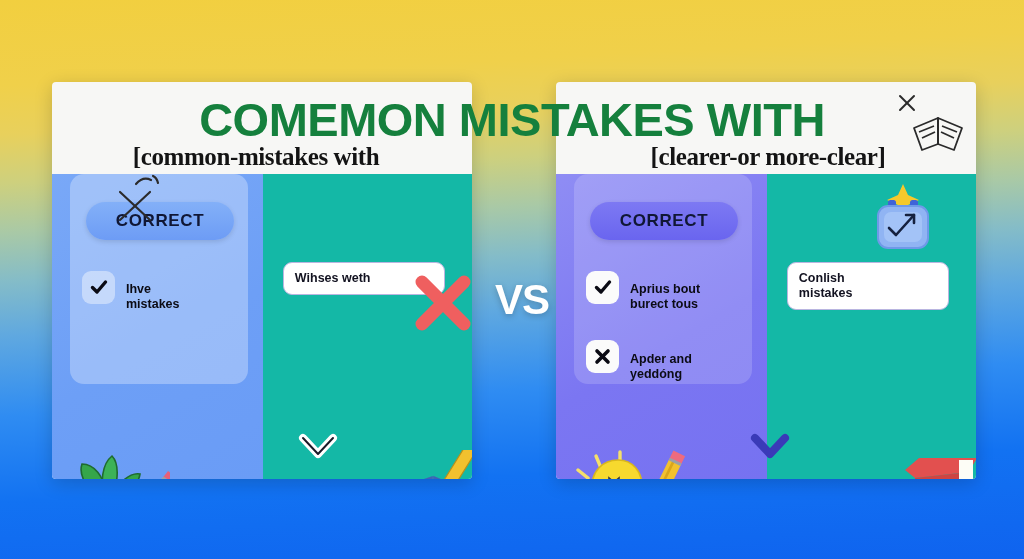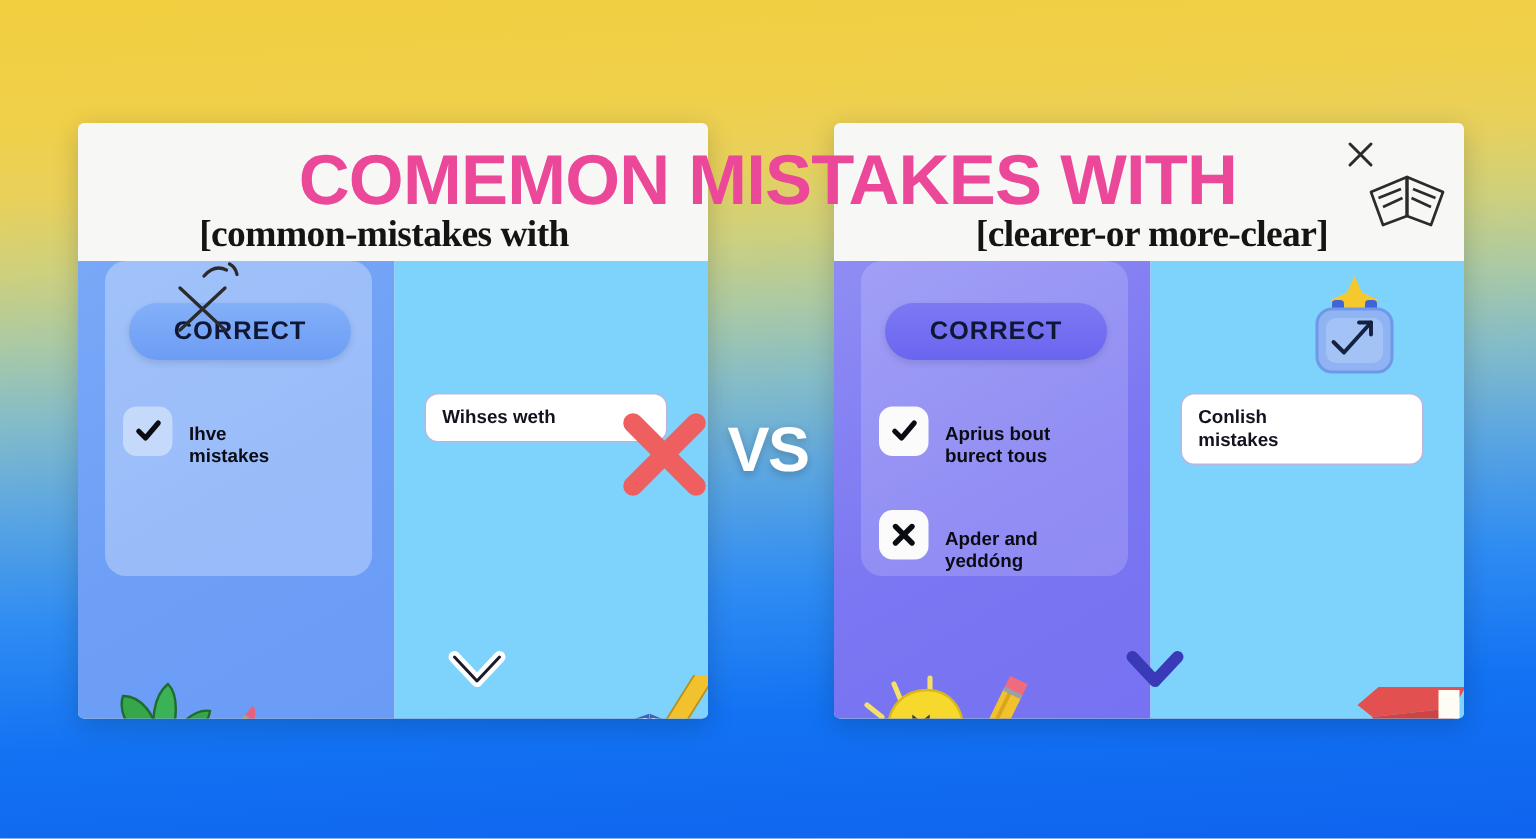--- a/index.html
+++ b/index.html
@@ -28,41 +28,41 @@
 
   
   .title-wrap {
     position:absolute; top:82px; left:0; width:1024px; height:95px;
     pointer-events:none;
   }
   .headline {
     position:absolute; top:14px; left:0; width:1024px;
     text-align:center;
     font-size:47px; font-weight:bold; letter-spacing:-0.5px;
-    color:#ec4899; line-height:1;
+    color:#15803d; line-height:1;
   }
   .subline {
     position:absolute; top:62px; left:0; width:1024px;
     text-align:center;
     font-size:25px; font-weight:bold; letter-spacing:-0.4px;
     color:#141414; line-height:1;
     display:flex; justify-content:space-around;font-family:Liberation Serif, serif;
   }
   .subline span { display:block; width:420px; }
 
   
   .panel {
     position:absolute; top:92px; left:0; width:50.2%; height:305px;
   }
   #panel-left  { background:linear-gradient(150deg,#79a8f7 0%,#6d9ff6 55%,#6a9cf6 100%); }
   #panel-right { background:linear-gradient(150deg,#8f8df4 0%,#7b76f2 55%,#7672f1 100%); }
 
   .panel-white {
     position:absolute; top:92px; right:0; width:49.8%; height:305px;
-    background:#7dd3fc;
+    background:#14b8a6;
   }
 
   
   .tint {
     position:absolute; top:0; left:18px; width:178px; height:210px;
     border-radius:14px;
   }
   #tint-left  { background:rgba(255,255,255,.30); }
   #tint-right { background:rgba(255,255,255,.17); }
 
@@ -120,21 +120,21 @@
   #book-stack { left:828px; top:362px; width:112px; height:104px; }
 
   
   #deco-x-left  { position:absolute; top:88px; left:58px;  width:54px; height:54px; }
 
   
   #calendar-icon { position:absolute; top:182px; left:868px; width:70px; height:72px; }
 
   
   #vs {
-    position:absolute; top:276px; left:462px; width:100px;
+    position:absolute; top:276px; left:472px; width:100px;
     text-align:center;
     font-size:42px; font-weight:bold; color:#ffffff;
     letter-spacing:-1px;
     text-shadow:0 2px 6px rgba(0,0,0,.22);
   }
 </style>
 </head>
 <body>
 
 <div class="card" id="card-left">

